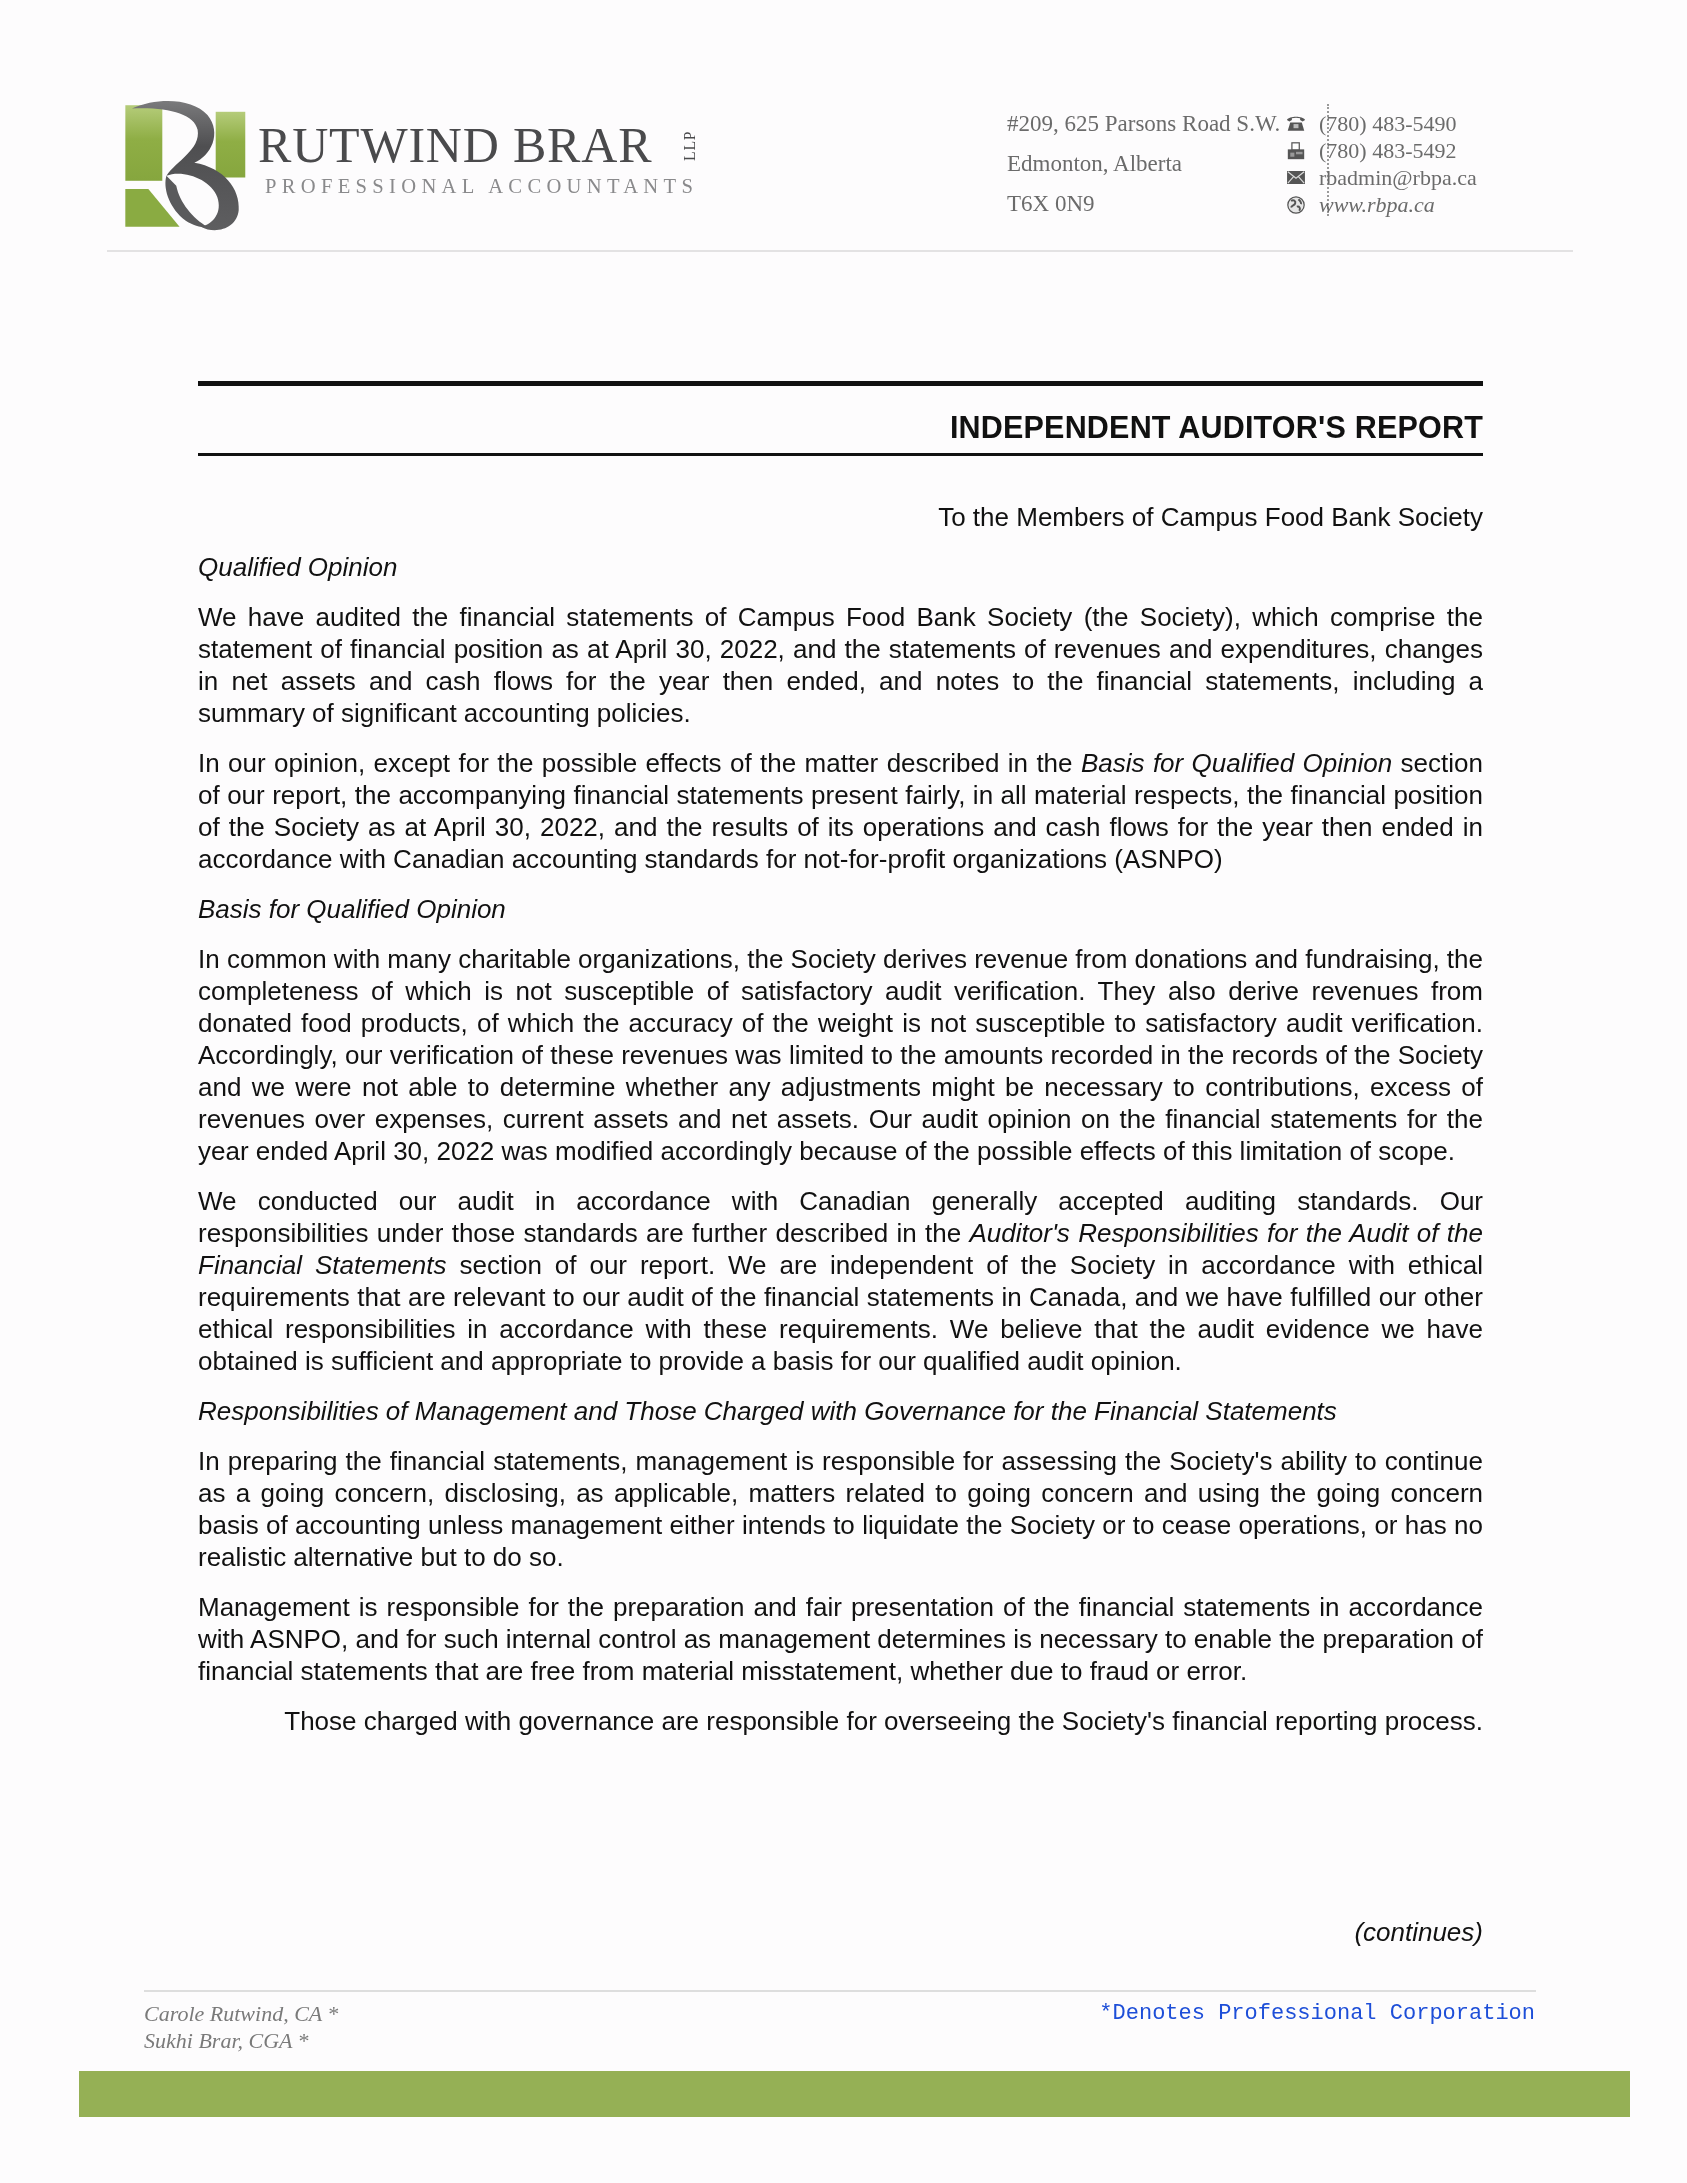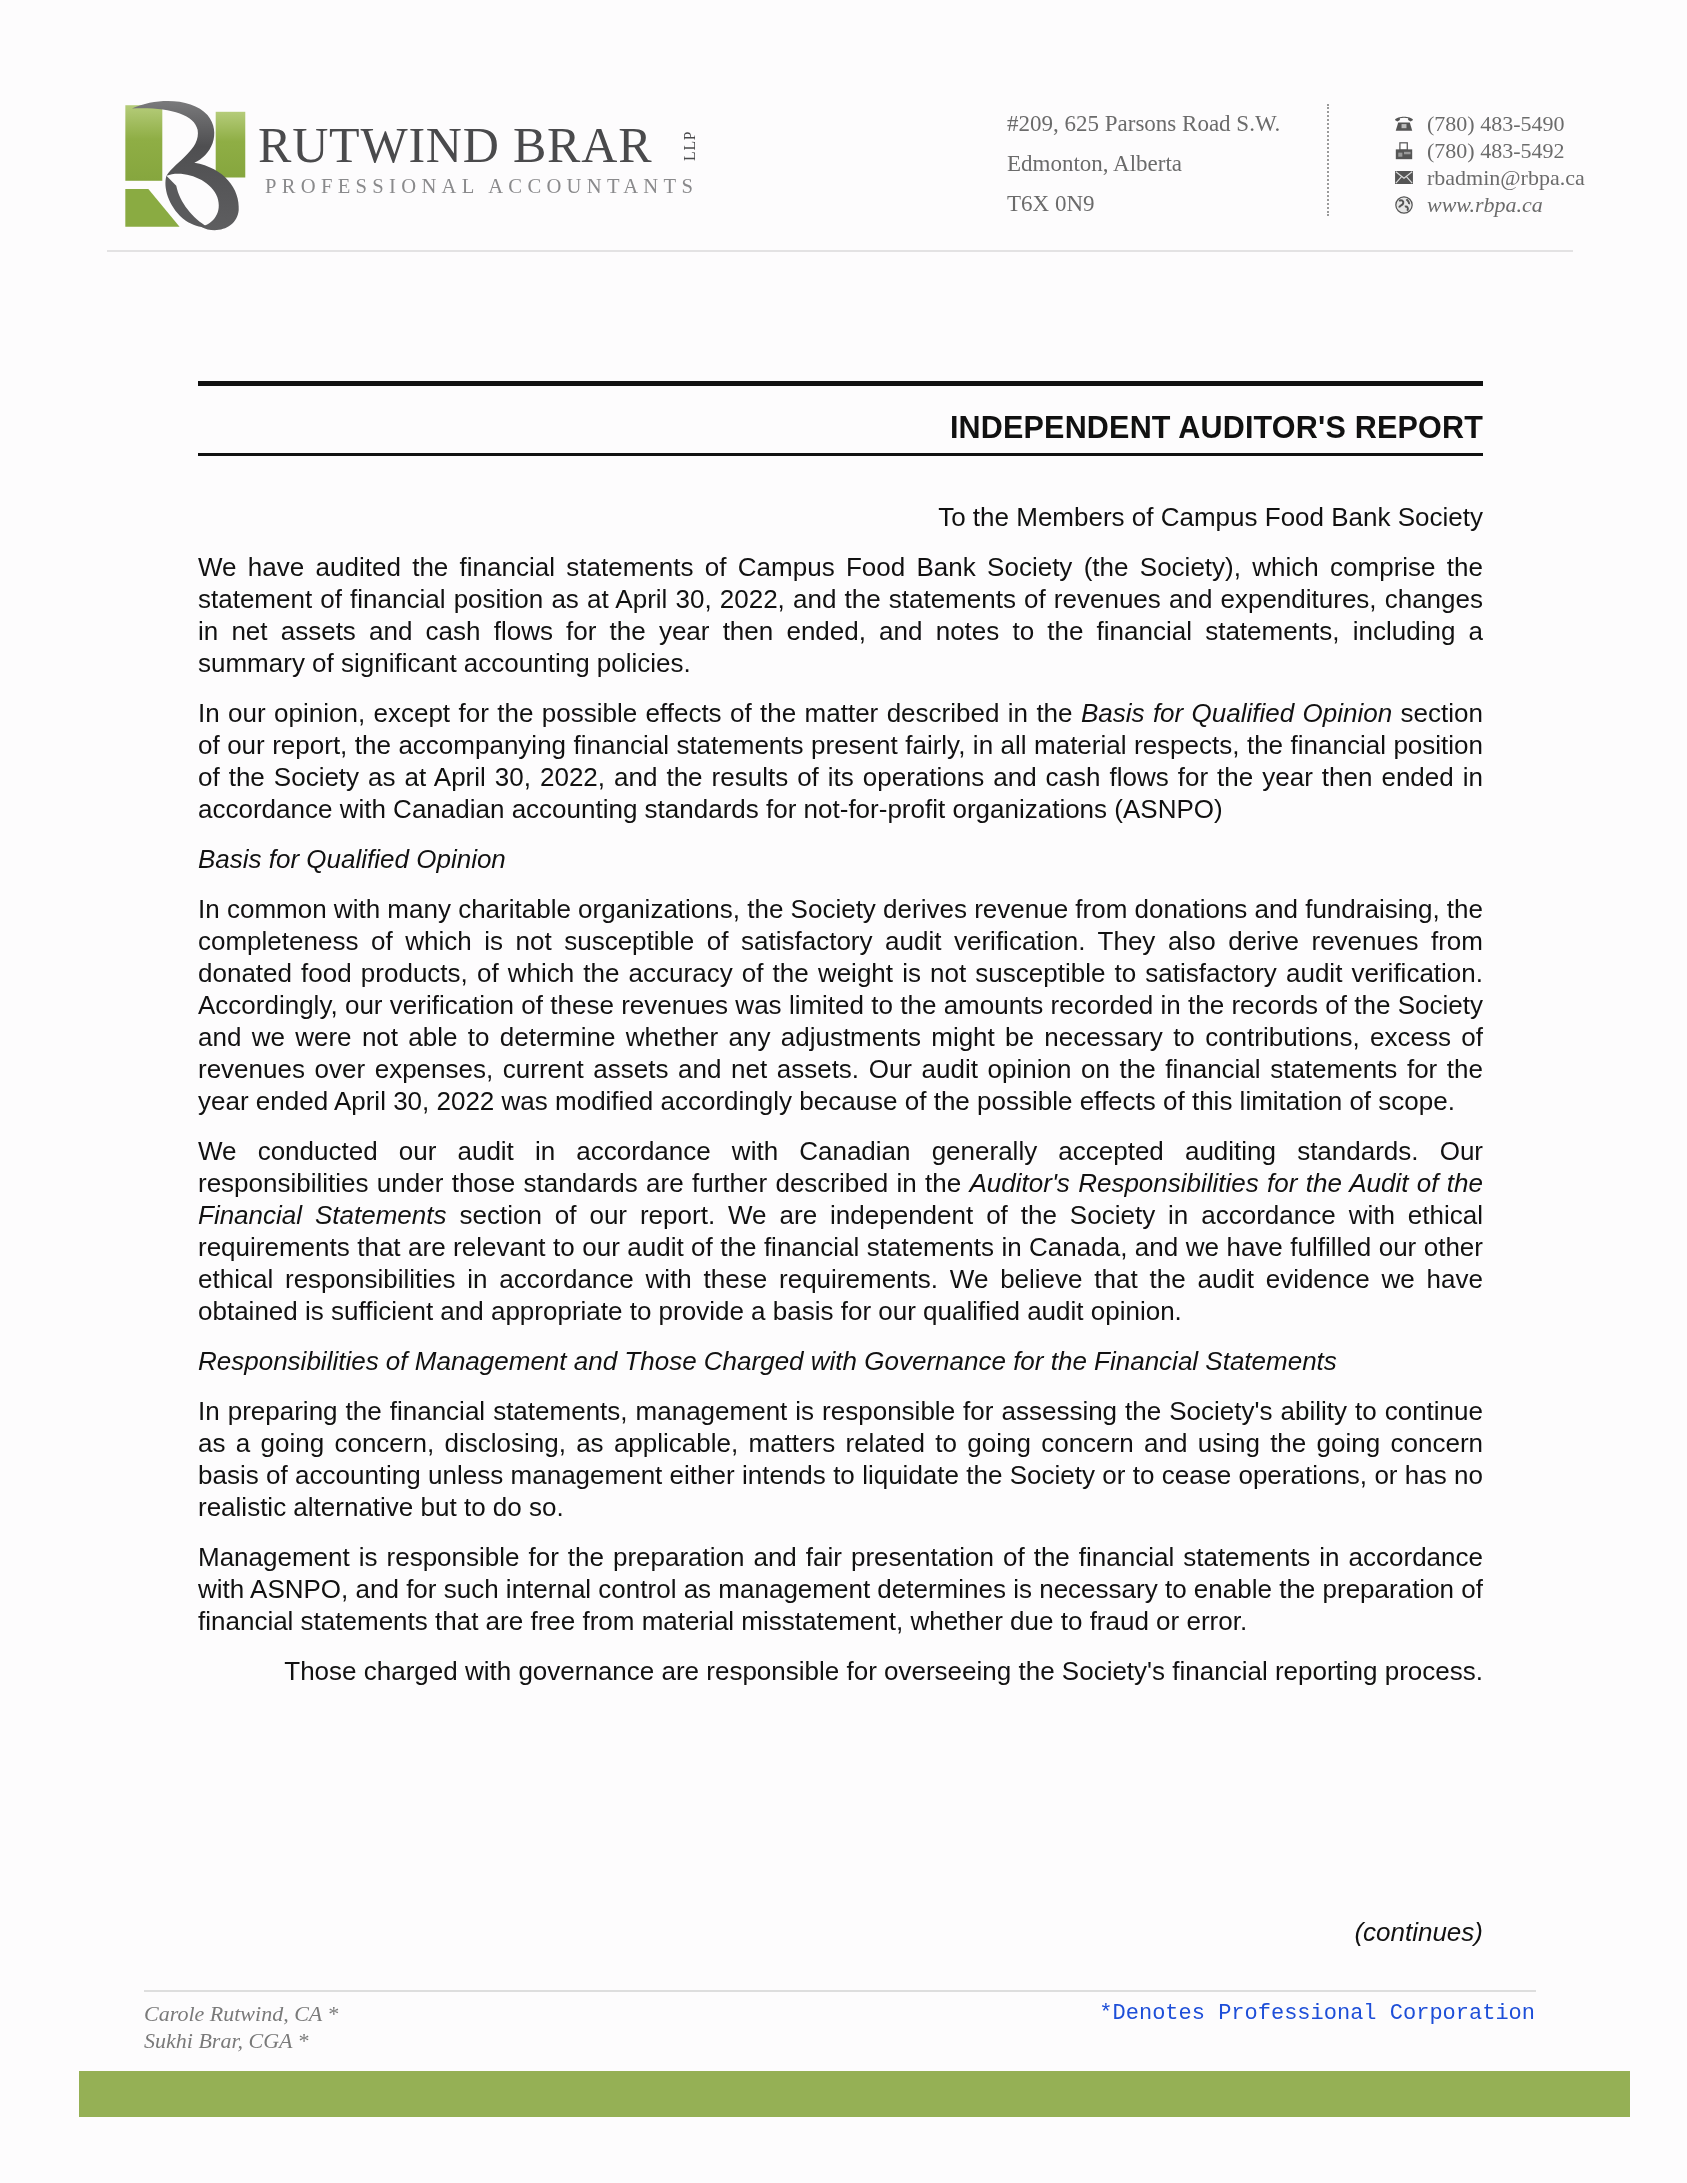--- a/index.html
+++ b/index.html
@@ -30,21 +30,21 @@
   .address {
     position: absolute; left: 1007px; top: 107px;
     font-family: "Liberation Serif", serif; font-size: 23px; color: #6b6b6b;
   }
   .address div { height: 40px; line-height: 33px; white-space: nowrap; }
   .dotted-sep {
     position: absolute; left: 1327px; top: 104px; width: 0; height: 112px;
     border-left: 2.5px dotted #9a9a9a;
   }
   .contacts {
-    position: absolute; left: 1394px; top: 110px;
+    position: absolute; left: 1286px; top: 110px;
     font-family: "Liberation Serif", serif; font-size: 22px; color: #6b6b6b;
   }
   .contact-row { display: flex; align-items: center; height: 27px; white-space: nowrap; }
   .contact-row .ic { width: 20px; height: 18px; margin-right: 13px; display: inline-flex; align-items: center; justify-content: center; }
   .header-rule { position: absolute; left: 107px; top: 250px; width: 1466px; height: 1.6px; background: #e3e2e3; }
 
   
   .title-rule-top { position: absolute; left: 198px; top: 381px; width: 1285px; height: 5px; background: #111; }
   .report-title {
     position: absolute; left: 198px; top: 409px; width: 1285px; text-align: right;
@@ -161,20 +161,21 @@
   <div class="header-rule"></div>
 </div>
 
 <div class="title-rule-top"></div>
 <div class="report-title">INDEPENDENT AUDITOR'S REPORT</div>
 <div class="title-rule-bottom"></div>
 
 <div class="content">
   <p class="last-line-plain">To the Members of Campus Food Bank Society</p>
 
+  <div class="sub">Qualified Opinion</div>
   <p>We have audited the financial statements of Campus Food Bank Society (the Society), which comprise the statement of financial position as at April 30, 2022, and the statements of revenues and expenditures, changes in net assets and cash flows for the year then ended, and notes to the financial statements, including a summary of significant accounting policies.</p>
   <p><span>In our opinion, except for the possible effects of the matter described in the </span><i>Basis for Qualified Opinion</i><span> section of our report, the accompanying financial statements present fairly, in all material respects, the financial position of the Society as at April 30, 2022, and the results of its operations and cash flows for the year then ended in accordance with Canadian accounting standards for not-for-profit organizations (ASNPO)</span></p>
 
   <div class="sub">Basis for Qualified Opinion</div>
   <p>In common with many charitable organizations, the Society derives revenue from donations and fundraising, the completeness of which is not susceptible of satisfactory audit verification. They also derive revenues from donated food products, of which the accuracy of the weight is not susceptible to satisfactory audit verification. Accordingly, our verification of these revenues was limited to the amounts recorded in the records of the Society and we were not able to determine whether any adjustments might be necessary to contributions, excess of revenues over expenses, current assets and net assets. Our audit opinion on the financial statements for the year ended April 30, 2022 was modified accordingly because of the possible effects of this limitation of scope.</p>
   <p><span>We conducted our audit in accordance with Canadian generally accepted auditing standards. Our responsibilities under those standards are further described in the </span><i>Auditor's Responsibilities for the Audit of the Financial Statements</i><span> section of our report. We are independent of the Society in accordance with ethical requirements that are relevant to our audit of the financial statements in Canada, and we have fulfilled our other ethical responsibilities in accordance with these requirements. We believe that the audit evidence we have obtained is sufficient and appropriate to provide a basis for our qualified audit opinion.</span></p>
 
   <div class="sub">Responsibilities of Management and Those Charged with Governance for the Financial Statements</div>
   <p>In preparing the financial statements, management is responsible for assessing the Society's ability to continue as a going concern, disclosing, as applicable, matters related to going concern and using the going concern basis of accounting unless management either intends to liquidate the Society or to cease operations, or has no realistic alternative but to do so.</p>
   <p>Management is responsible for the preparation and fair presentation of the financial statements in accordance with ASNPO, and for such internal control as management determines is necessary to enable the preparation of financial statements that are free from material misstatement, whether due to fraud or error.</p>

